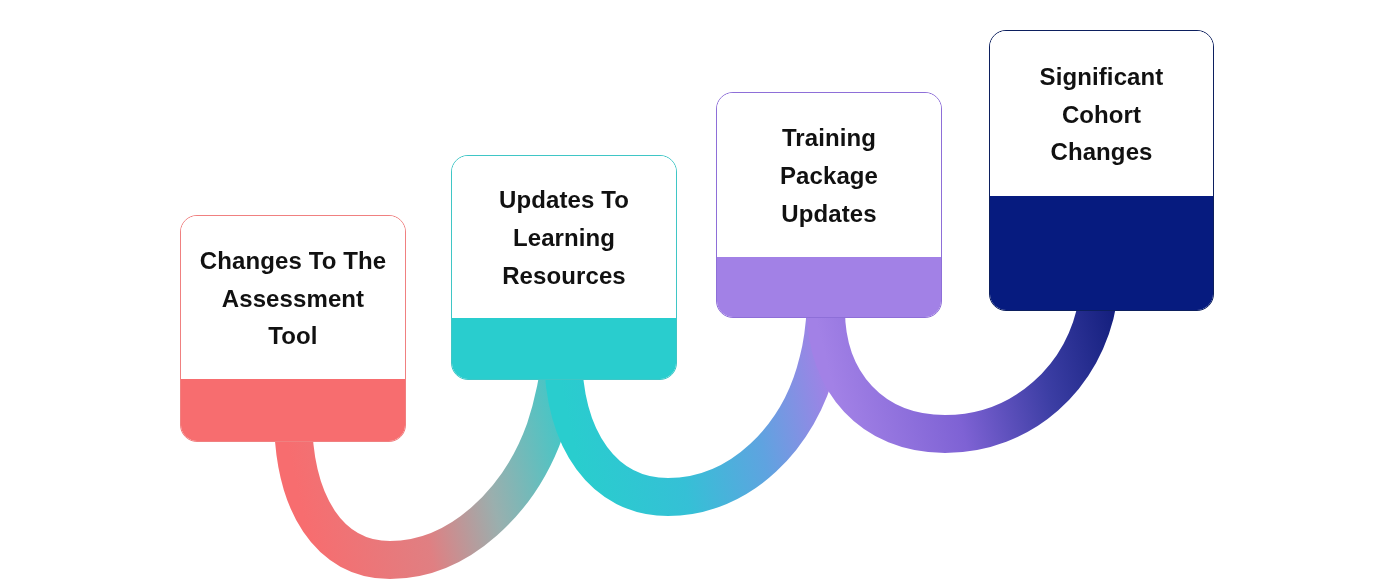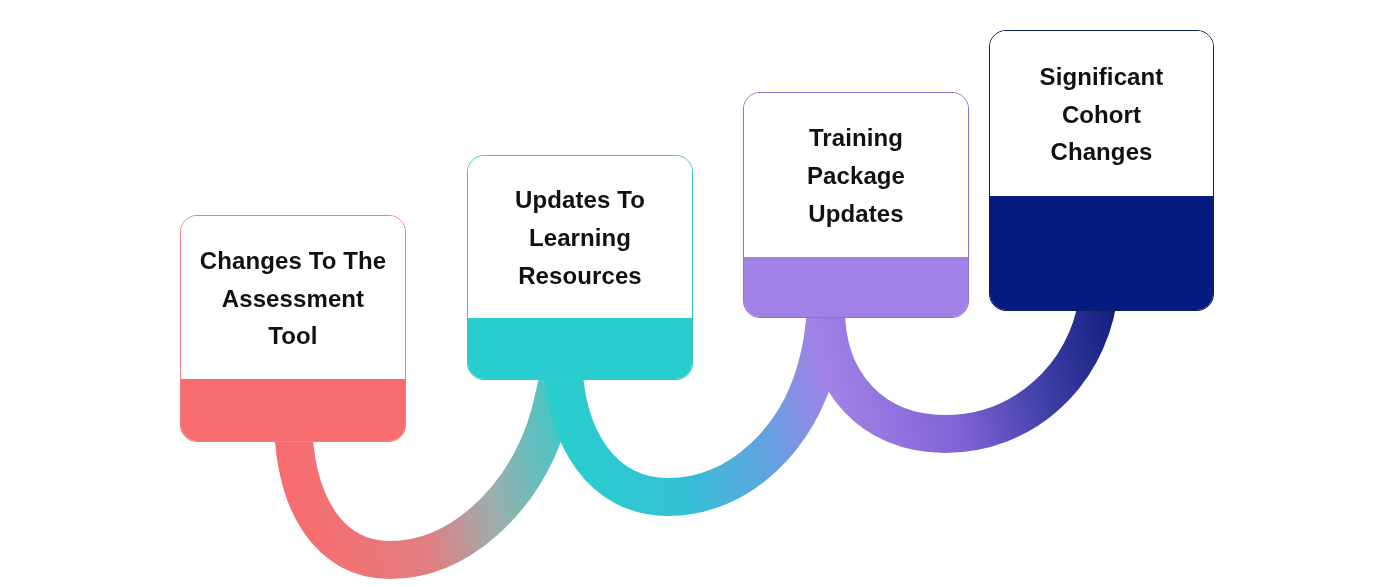--- a/index.html
+++ b/index.html
@@ -53,23 +53,23 @@
     letter-spacing: 0.1px;
     white-space: pre-line;
   }
   .node-foot {
     flex: 1 1 auto;
     width: 100%;
   }
   
   #node-0 { left: 180px; top: 215px; width: 226px; height: 227px; }
   #node-0 .node-head { height: 163px; justify-content: center; }
-  #node-1 { left: 451px; top: 155px; width: 226px; height: 225px; margin-left: 16px; }
+  #node-1 { left: 451px; top: 155px; width: 226px; height: 225px; }
   #node-1 .node-head { height: 162px; }
-  #node-2 { left: 743px; top: 92px; width: 226px; height: 226px; }
+  #node-2 { left: 716px; top: 92px; width: 226px; height: 226px; }
   #node-2 .node-head { height: 164px; }
   #node-3 { left: 989px; top: 30px; width: 225px; height: 281px; }
   #node-3 .node-head { height: 165px; }
 </style>
 </head>
 <body>
 
 <div id="stage">
 
   <svg id="ribbon-layer" viewBox="0 0 1397 587" xmlns="http://www.w3.org/2000/svg">

